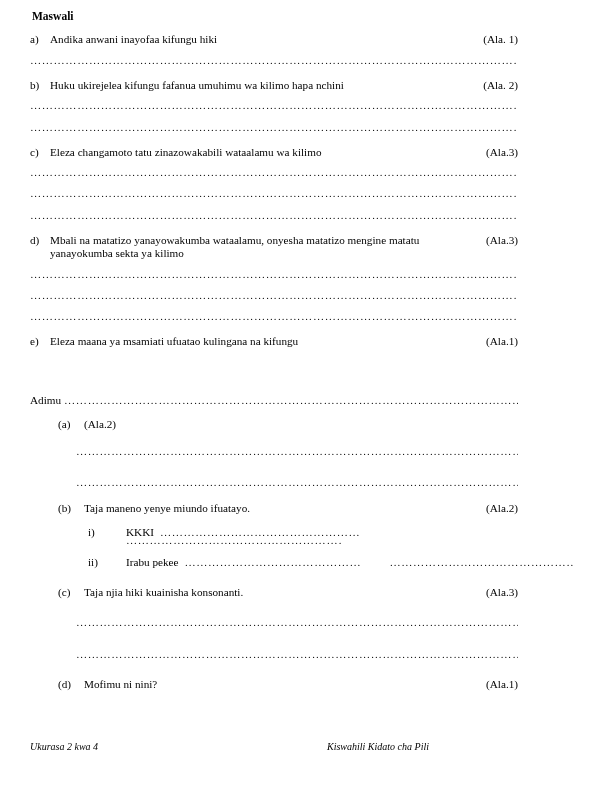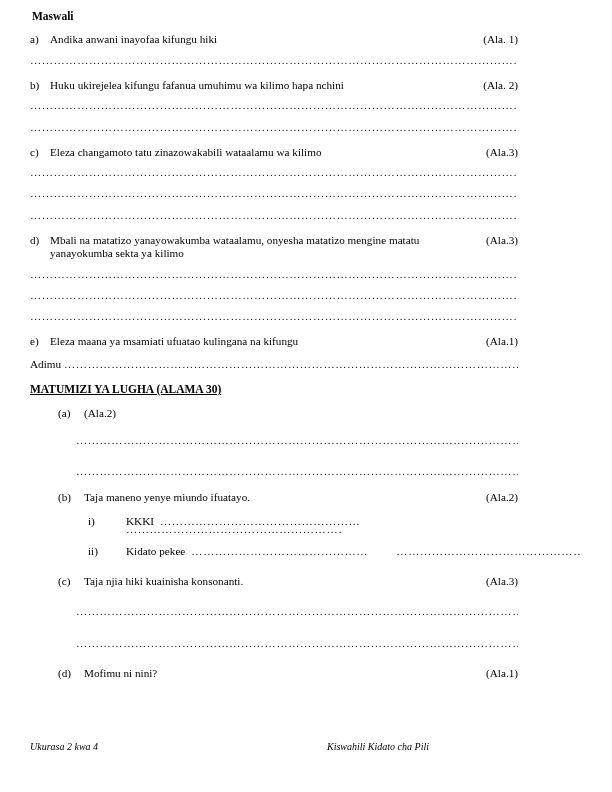--- a/index.html
+++ b/index.html
@@ -111,20 +111,21 @@
   }
   .adimu-row {
     display: flex;
     align-items: baseline;
     font-size: 11.2px;
     margin-top: 9px;
   }
   .adimu-label {
     flex: 0 0 auto;
     padding-right: 3px;
+    margin-top: 36px;
   }
   .adimu-dots {
     flex: 1 1 auto;
     letter-spacing: 0.6px;
     overflow: hidden;
     white-space: nowrap;
   }
   .footer {
     position: absolute;
     left: 30px;
@@ -189,21 +190,20 @@
   <div class="qrow">
     <span class="qlabel">e)</span>
     <span class="qtext">Eleza maana ya msamiati ufuatao kulingana na kifungu</span>
     <span class="marks">(Ala.1)</span>
   </div>
   <div class="adimu-row">
     <span class="adimu-label">Adimu</span>
     <span class="adimu-dots">…………………………………………………………………………………………………………………………………………………………………………………………………………………………………………………………</span>
   </div>
 
-  <div class="section-title">MATUMIZI YA LUGHA (ALAMA 30)</div>
 
   <div class="sub">
 
     <div class="subrow">
       <span class="qlabel">(a)</span>
       <span class="marks">(Ala.2)</span>
     </div>
     <div class="dots ind" style="margin-top:14px">…………………………………………………………………………………………………………………………………………………………………………………………………………………………………………………………</div>
     <div class="dots ind" style="margin-top:16px">…………………………………………………………………………………………………………………………………………………………………………………………………………………………………………………………</div>
 
@@ -217,21 +217,21 @@
       <span class="roman">i)</span>
       <span class="inline-word">KKKI</span>
       <span class="inline-dots right">…………………………………………………………………………………………………………………………………………………………………………………………………………………………………………………………</span>
     </div>
     <div class="inline-row" style="margin-left:68px;margin-top:-4px">
       <span class="inline-dots short">…………………………………………………………………………………………………………………………………………………………………………………………………………………………………………………………</span>
     </div>
 
     <div class="inline-row" style="margin-left:30px">
       <span class="roman">ii)</span>
-      <span class="inline-word">Kidato pekee</span>
+      <span class="inline-word">Irabu pekee</span>
       <span class="inline-dots short" style="flex:0 0 175px">…………………………………………………………………………………………………………………………………………………………………………………………………………………………………………………………</span>
       <span class="gap"></span>
       <span class="inline-dots" style="flex:0 0 185px">…………………………………………………………………………………………………………………………………………………………………………………………………………………………………………………………</span>
     </div>
 
     <div class="subrow" style="margin-top:18px">
       <span class="qlabel">(c)</span>
       <span class="qtext"><span>Taja njia </span><b>hiki</b><span> kuainisha konsonanti.</span></span>
       <span class="marks">(Ala.3)</span>
     </div>

